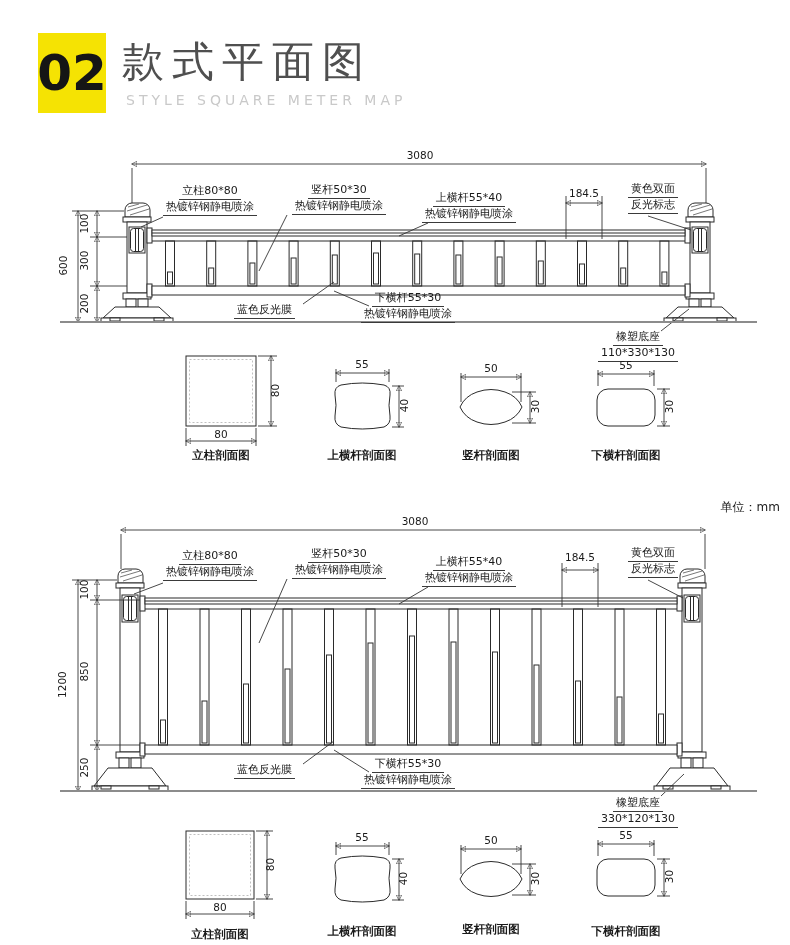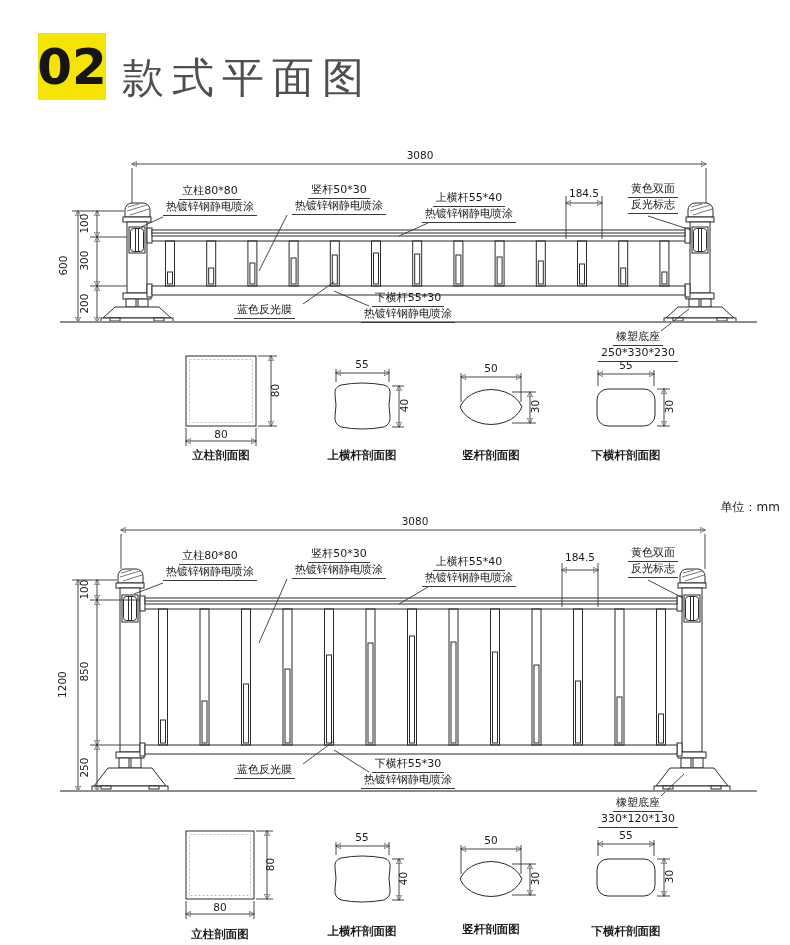--- a/index.html
+++ b/index.html
@@ -6,25 +6,25 @@
   .page{position:relative;width:790px;height:945px;background:#fff;overflow:hidden;
         font-family:"DejaVu Sans",sans-serif;color:#1a1a1a;}
   svg{position:absolute;left:0;top:0;}
   svg line,svg path,svg rect,svg polygon{stroke:#2b2b2b;stroke-width:1;fill:none;}
   svg .fw{fill:#fff;}
   svg .lead{stroke:#333;stroke-width:0.9;}
   svg .dim{stroke:#333;stroke-width:0.9;}
   svg .gnd{stroke:#8c8c8c;stroke-width:2;}
   svg .dot{stroke:#c0c0c0;stroke-dasharray:2,2;}
   svg .hatch{stroke:#555;stroke-width:0.8;}
-  .badge{position:absolute;left:38px;top:33px;width:68px;height:67px;
+  .badge{position:absolute;left:38px;top:33px;width:68px;height:80px;
          display:flex;align-items:center;justify-content:center;
          font-size:50px;font-weight:bold;color:#151515;background:#f5e303;}
   .title{position:absolute;left:122px;top:34px;font-size:42px;color:#4f4f4f;
-         letter-spacing:8px;font-weight:500;margin-top:16px;}
+         letter-spacing:8px;font-weight:500;}
   .subtitle{position:absolute;left:126px;top:92px;font-size:14px;color:#c9c9c9;
             letter-spacing:4px;}
   .t{position:absolute;font-size:11px;color:#1a1a1a;white-space:nowrap;line-height:1.25;}
   .c{text-align:center;}
   .grp{text-align:center;}
   .grp .ln{display:block;}
   .u{display:inline-block;border-bottom:1px solid #3a3a3a;padding:0 3px 1px;}
   .rot{transform:rotate(-90deg);transform-origin:center;width:30px;text-align:center;}
   .rotw{transform:rotate(-90deg);transform-origin:center;width:38px;text-align:center;}
   .cap{font-weight:bold;font-size:11.5px;}
@@ -311,20 +311,21 @@
       <line class="dim" x1="654" y1="856" x2="654" y2="840"></line>
       <line class="dim" x1="598" y1="844" x2="654" y2="844" marker-start="url(#arr)" marker-end="url(#arr)"></line>
       <line class="dim" x1="657" y1="859" x2="670" y2="859"></line>
       <line class="dim" x1="657" y1="896" x2="670" y2="896"></line>
       <line class="dim" x1="664" y1="859" x2="664" y2="896" marker-start="url(#arr)" marker-end="url(#arr)"></line>
     </g>
   </svg>
 
   <div class="badge" style="background: rgb(245, 227, 3);">02</div>
   <div class="title">款式平面图</div>
+  <div class="subtitle">STYLE SQUARE METER MAP</div>
 
   <div class="t c dimtxt" style="left:390px;top:149px;width:60px;">3080</div>
 
   <div class="t grp" style="left:152px;top:184px;width:116px;">
     <span class="ln"><span class="u">立柱80*80</span></span>
     <span class="ln"><span class="u">热镀锌钢静电喷涂</span></span>
   </div>
 
   <div class="t grp" style="left:280px;top:183px;width:118px;">
     <span class="ln"><span class="u">竖杆50*30</span></span>
@@ -352,21 +353,21 @@
     <span class="u">蓝色反光膜</span>
   </div>
 
   <div class="t grp" style="left:350px;top:291px;width:116px;">
     <span class="ln"><span class="u">下横杆55*30</span></span>
     <span class="ln"><span class="u">热镀锌钢静电喷涂</span></span>
   </div>
 
   <div class="t grp" style="left:594px;top:330px;width:88px;">
     <span class="ln"><span class="u">橡塑底座</span></span>
-    <span class="ln"><span class="u">250*330*230</span></span>
+    <span class="ln"><span class="u">110*330*130</span></span>
   </div>
 
   <div class="t rot dimtxt" style="left:261px;top:384px;">80</div>
   <div class="t c dimtxt" style="left:206px;top:428px;width:30px;">80</div>
   <div class="t c cap" style="left:184px;top:448px;width:74px;">立柱剖面图</div>
 
   <div class="t c dimtxt" style="left:347px;top:358px;width:30px;">55</div>
   <div class="t rot dimtxt" style="left:390px;top:399px;">40</div>
   <div class="t c cap" style="left:318px;top:448px;width:88px;">上横杆剖面图</div>
 

